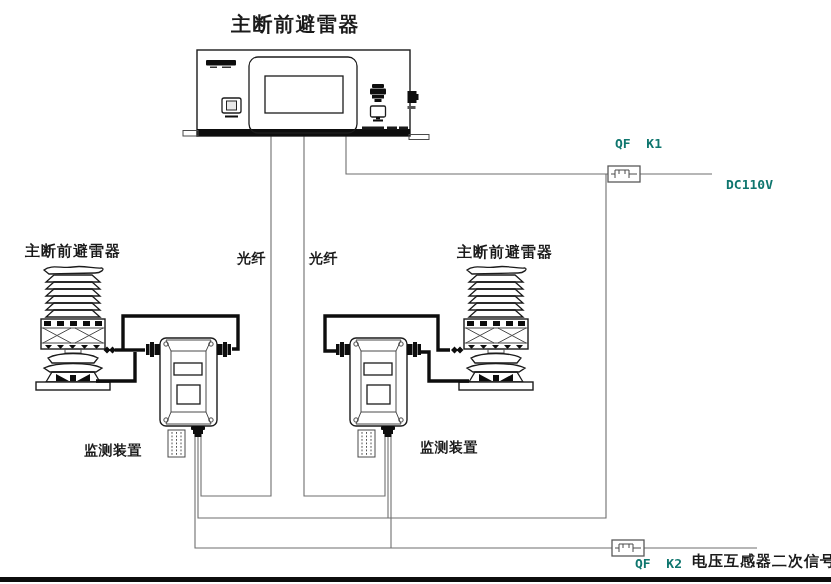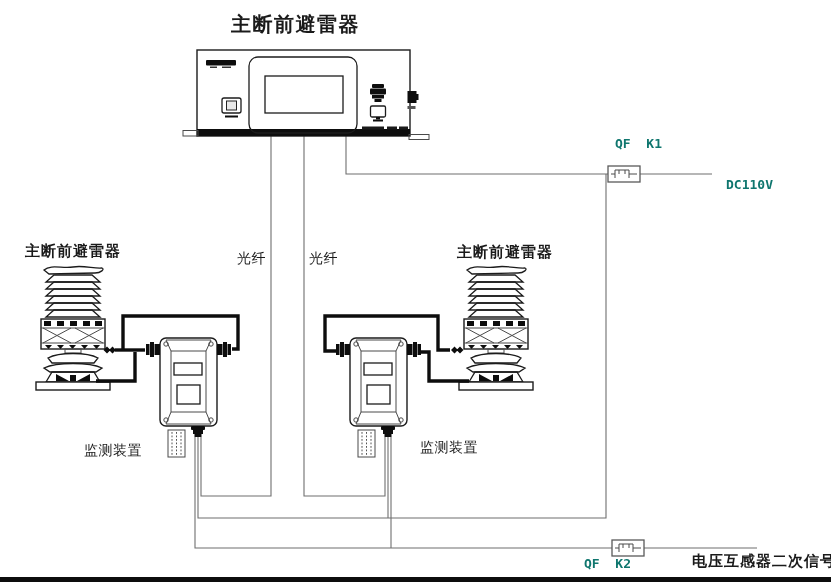--- a/index.html
+++ b/index.html
@@ -11,21 +11,21 @@
   .w    { stroke:var(--line,#6f6f6f); stroke-width:1.1; fill:none; }
   .dev  { stroke:var(--device_line,#1c1c1c); stroke-width:1.4; fill:#ffffff; }
   .dev2 { stroke:var(--device_line,#1c1c1c); stroke-width:1.3; fill:none; }
   .thin { stroke:#4a4a4a; stroke-width:1; fill:none; }
   .cab  { stroke:var(--cable,#0d0d0d); stroke-width:3.4; fill:none; }
   .blk  { fill:var(--cable,#0d0d0d); stroke:none; }
   .brk  { stroke:#5a5a5a; stroke-width:1.3; fill:#ffffff; }
   .dash { stroke:#555; stroke-width:1; stroke-dasharray:1.8,1.7; fill:none; }
   .lbl  { position:absolute; color:var(--text,#1a1a1a); white-space:nowrap; }
   .cjk15 { font-size:15px; font-weight:700; letter-spacing:1px; }
-  .cjk14 { font-size:14px; font-weight:400; letter-spacing:0.5px; }
+  .cjk14 { font-size:14px; font-weight:700; letter-spacing:0.5px; }
   .title { font-size:20px; font-weight:600; letter-spacing:1.5px; }
   .mono { font-family:"DejaVu Sans Mono", monospace; font-size:13px; font-weight:600;
           color:#0f766e; white-space:pre; }
 </style>
 </head>
 <body>
 
 <div id="stage">
 
 <svg id="diagram" width="831" height="584" viewBox="0 0 831 584">
@@ -204,17 +204,17 @@
 <div class="lbl cjk14" style="left:309px; top:250px;">光纤</div>
 
 <div class="lbl cjk14" style="left:84px; top:442px;">监测装置</div>
 
 <div class="lbl cjk14" style="left:420px; top:439px;">监测装置</div>
 
 <div class="lbl mono" style="left:615px; top:136px;">QF  K1</div>
 
 <div class="lbl mono" style="left:726px; top:177px;">DC110V</div>
 
-<div class="lbl mono" style="left:584px; top:556px;">QF  K2</div>
+<div class="lbl mono" style="left:635px; top:556px;">QF  K2</div>
 
 <div class="lbl cjk15" style="left:692px; top:552px;">电压互感器二次信号</div>
 
 </div>
 
 </body></html>

